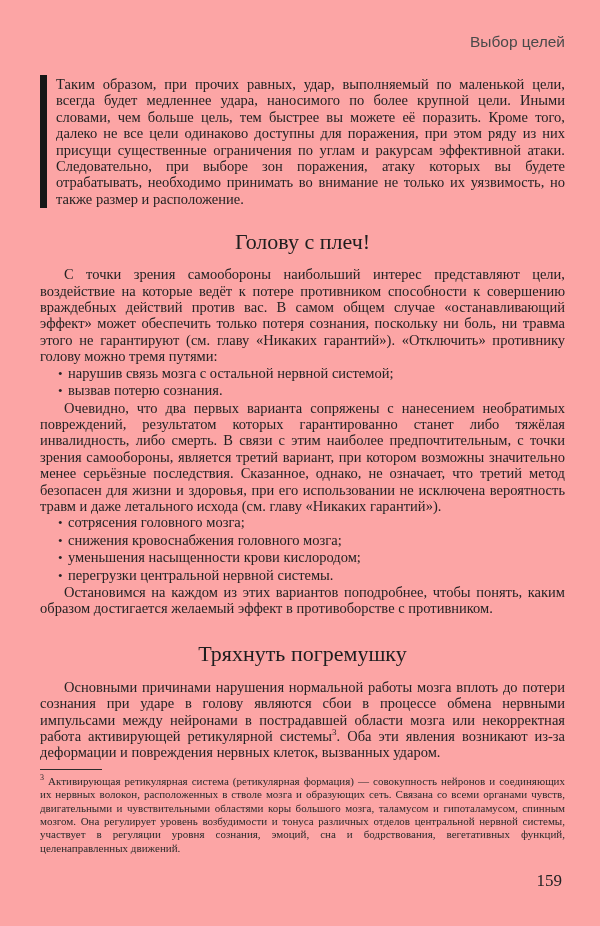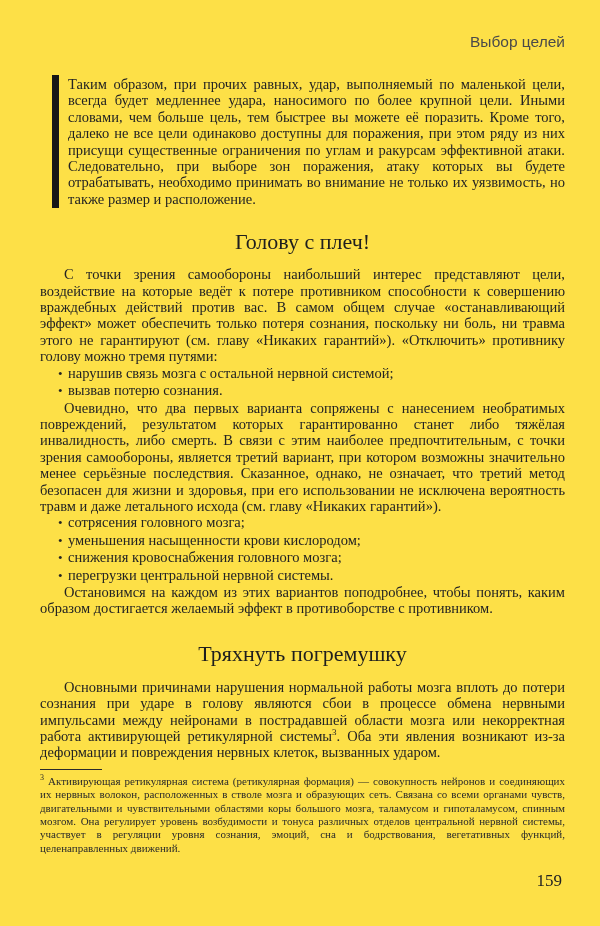--- a/index.html
+++ b/index.html
@@ -5,21 +5,21 @@
   html, body {
     margin: 0;
     padding: 0;
     background: #ffffff;
   }
   .page {
     position: relative;
     width: 600px;
     height: 926px;
     box-sizing: border-box;
-    background: #fde047;
+    background: #fca5a5;
     padding: 33px 35px 0 40px;
     font-family: "Liberation Serif", "DejaVu Serif", serif;
     color: #232323;
     overflow: hidden;
   }
   .running-head {
     font-family: "Liberation Sans", "DejaVu Sans", sans-serif;
     font-size: 15.5px;
     line-height: 18px;
     color: #4a4a4a;
@@ -28,21 +28,21 @@
   .body-text {
     font-size: 14.5px;
     line-height: 16.4px;
     text-align: justify;
     hyphens: auto;
     -webkit-hyphens: auto;
   }
   p { margin: 0; }
   .indent { text-indent: 24px; }
   .quote {
-    margin: 24px 0 0 12px;
+    margin: 24px 0 0 0;
     padding: 1px 0 1px 9px;
     border-left: 7px solid #161616;
   }
   .section-title {
     font-size: 22px;
     font-weight: 400;
     line-height: 27px;
     text-align: center;
     margin: 0;
     color: #1e1e1e;
@@ -122,24 +122,24 @@
   </ul>
 
   <p class="body-text indent">Очевидно, что два первых варианта сопряжены с нанесением необратимых повреждений, результатом которых гарантированно станет либо тяжёлая инвалидность, либо смерть. В связи с этим наиболее предпочтительным, с точки зрения самообороны, является третий вариант, при котором возможны значительно менее серьёзные последствия. Сказанное, однако, не означает, что третий метод безопасен для жизни и здоровья, при его использовании не исключена вероятность травм и даже летального исхода (см. главу «Никаких гарантий»).</p>
 
 
   <ul class="bullets">
     <li>
       <span class="bullet-glyph">•</span><span>сотрясения головного мозга;</span>
     </li>
     <li>
-      <span class="bullet-glyph">•</span><span>уменьшения насыщенности крови кислородом;</span>
+      <span class="bullet-glyph">•</span><span>снижения кровоснабжения головного мозга;</span>
     </li>
     <li>
-      <span class="bullet-glyph">•</span><span>снижения кровоснабжения головного мозга;</span>
+      <span class="bullet-glyph">•</span><span>уменьшения насыщенности крови кислородом;</span>
     </li>
     <li>
       <span class="bullet-glyph">•</span><span>перегрузки центральной нервной системы.</span>
     </li>
   </ul>
 
   <p class="body-text indent">Остановимся на каждом из этих вариантов поподробнее, чтобы понять, каким образом достигается желаемый эффект в противоборстве с противником.</p>
 
   <h1 class="section-title title-2">Тряхнуть погремушку</h1>
 

